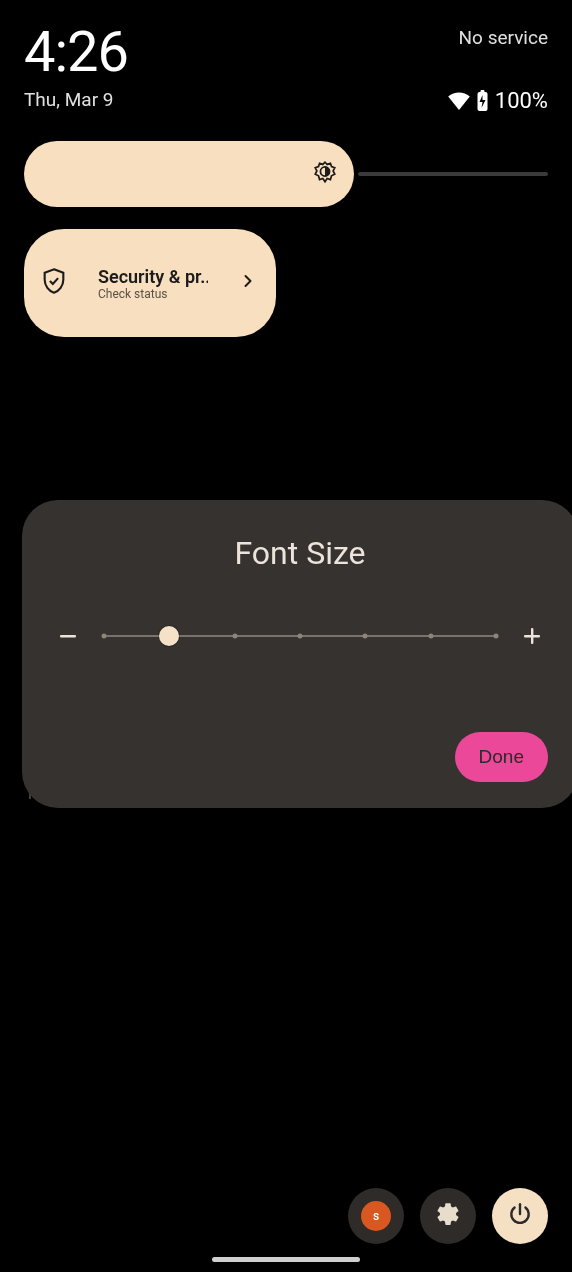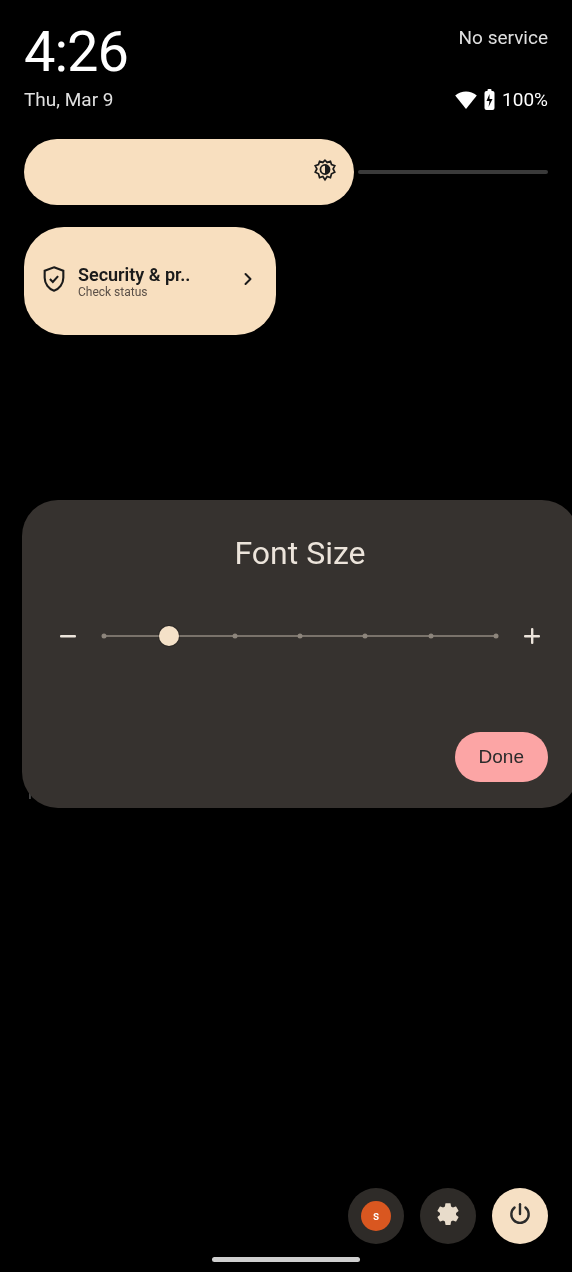--- a/index.html
+++ b/index.html
@@ -5,41 +5,41 @@
   * { box-sizing: border-box; margin: 0; padding: 0; }
   html, body { width: 572px; height: 1272px; background: #000; color: #fff; font-family: -apple-system, Roboto, "Segoe UI", sans-serif; overflow: hidden; }
   body { border-radius: 32px; position: relative; }
 
   .status-area { padding: 24px 24px 0 24px; }
   .status-row-1 { display: flex; justify-content: space-between; align-items: flex-start; }
   .clock { font-size: 56px; font-weight: 400; letter-spacing: -1px; line-height: 1; }
   .no-service { font-size: 19px; color: #e0e0e0; margin-top: 2px; }
   .status-row-2 { display: flex; justify-content: space-between; align-items: flex-start; margin-top: 8px; }
   .date { font-size: 19px; color: #e0e0e0; }
-  .battery-group { display: flex; align-items: center; gap: 6px; font-size: 19px; }
+  .battery-group { display: flex; align-items: center; gap: 6px; font-size: 22px; }
   .battery-group svg { display: block; }
 
   .brightness-area { margin: 28px 24px 0 24px; display: flex; align-items: center; gap: 0; }
   .brightness-fill {
     position: relative; height: 66px; width: 330px;
     background: #f8dfbf; border-radius: 34px;
     display: flex; align-items: center; justify-content: flex-end;
     padding-right: 16px;
   }
   .brightness-track-rest {
     flex: 1; height: 4px; background: #3a3a3a; border-radius: 2px;
     margin-left: 4px;
   }
 
   .qs-tile {
     margin: 22px 24px 0 24px;
     background: #f8dfbf; border-radius: 40px;
     width: 252px; height: 108px;
     display: flex; align-items: center;
-    padding: 0 18px 0 16px; gap: 10px;
+    padding: 0 18px 0 16px; gap: 30px;
     color: #1b1b1b;
   }
   .qs-tile .txt { flex: 1; min-width: 0; }
   .qs-tile .title { font-size: 18px; font-weight: 600; white-space: nowrap; overflow: hidden; }
   .qs-tile .sub { font-size: 12px; color: #5b5048; white-space: nowrap; }
 
   .dialog {
     position: absolute; left: 22px; top: 500px; width: 556px; height: 308px;
     background: #36322f; border-radius: 36px;
     padding: 34px 30px 26px 30px;
@@ -48,21 +48,21 @@
   }
   .dialog-title { font-size: 32px; text-align: center; font-weight: 400; }
   .slider-row { display: flex; align-items: center; gap: 20px; margin-top: 48px; }
   .slider-btn { width: 32px; height: 32px; display: flex; align-items: center; justify-content: center; color: #ece4db; }
   .slider-track { flex: 1; position: relative; height: 24px; }
   .slider-line { position: absolute; top: 50%; left: 0; right: 0; height: 2px; background: #7a736b; transform: translateY(-50%); }
   .slider-tick { position: absolute; top: 50%; width: 5px; height: 5px; border-radius: 50%; background: #8d857c; transform: translate(-50%, -50%); }
   .slider-thumb { position: absolute; top: 50%; width: 20px; height: 20px; border-radius: 50%; background: #f4e1c8; transform: translate(-50%, -50%); box-shadow: 0 0 0 1px rgba(0,0,0,.2); }
   .dialog-actions { margin-top: auto; display: flex; justify-content: flex-end; }
   .done-btn {
-    background: #fca5a5; color: #2b2b2b;
+    background: #ec4899; color: #2b2b2b;
     border-radius: 28px; padding: 14px 24px;
     font-size: 19px; font-weight: 500;
     border: none;
   }
 
   .bg-text { position: absolute; left: 28px; top: 784px; font-size: 16px; color: #555; }
 
   .footer {
     position: absolute; bottom: 28px; right: 24px;
     display: flex; align-items: center; gap: 16px;

